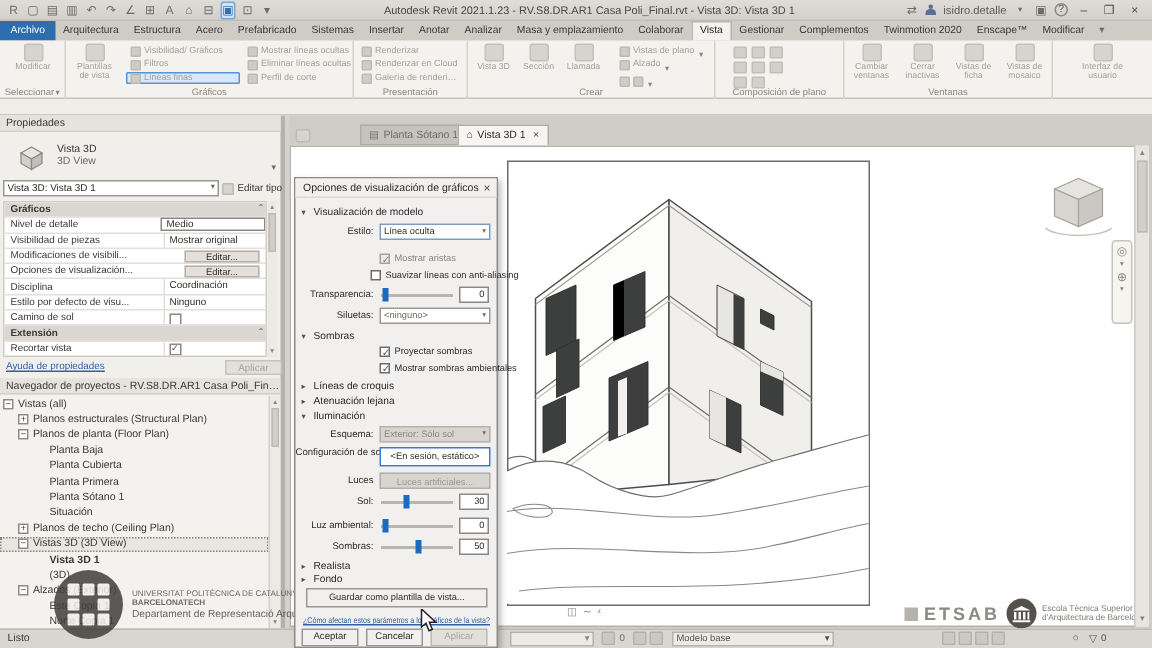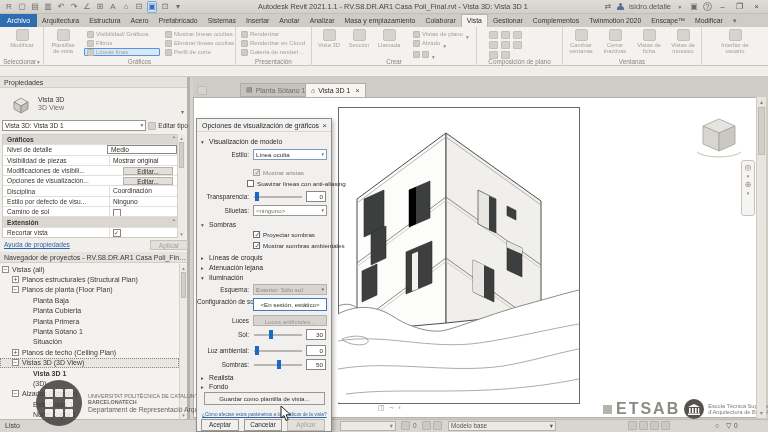--- a/index.html
+++ b/index.html
@@ -106,21 +106,21 @@
   #vscroll .sa{height:10px;line-height:10px}
   #vscroll .sthumb{margin:0 1px;height:48px;background:#d2cec8;border:1px solid #bdb9b3}
 
   
   #navbar{position:absolute;left:741px;top:160px;width:14px;height:56px;background:#f6f4f1;border:1px solid #c6c2bc;border-radius:3px;display:flex;flex-direction:column;align-items:center;gap:2px;padding-top:2px;font-size:8px;color:#8a8681}
   #navbar .nchev{font-size:5px;line-height:4px}
 
   
   #etsab{position:absolute;left:602px;top:398px;display:flex;align-items:center;gap:4px;color:#8d8a85}
   #etsab .sq{width:9px;height:9px;background:#b5b1ab}
-  #etsab .acro{font-size:16px;font-weight:bold;letter-spacing:2px;color:#8d8a85}
+  #etsab .acro{font-size:12px;font-weight:bold;letter-spacing:2px;color:#8d8a85}
   #etsab .circ{width:20px;height:20px;border-radius:50%;background:#55524e;display:flex;align-items:center;justify-content:center}
   #etsab .etxt{font-size:5.6px;line-height:6.5px;color:#7e7b76;white-space:nowrap}
   #watermark{position:absolute;left:36px;top:380px;display:flex;align-items:center;gap:6px;opacity:.85;pointer-events:none}
   #wmcircle{width:46px;height:46px;border-radius:50%;background:#413f3c;display:grid;grid-template-columns:repeat(3,8px);grid-auto-rows:8px;gap:2px;align-content:center;justify-content:center}
   #wmcircle span{background:#f1efec;border-radius:1px}
   #wmcircle span.dark{background:#413f3c}
   #wmtext{font-size:5.4px;line-height:6.2px;color:#55524e;white-space:nowrap}
   #wmtext .dept{font-size:6.8px;margin-top:2px;color:#4a4744}
 
   
@@ -172,21 +172,21 @@
       <span class="qic">↷</span>
       <span class="qic">∠</span>
       <span class="qic">⊞</span>
       <span class="qic">A</span>
       <span class="qic">⌂</span>
       <span class="qic">⊟</span>
       <span class="qic hl">▣</span>
       <span class="qic">⊡</span>
       <span class="qic">▾</span>
     </div>
-  <div id="title-center">Autodesk Revit 2021.1.1 - RV.S8.DR.AR1 Casa Poli_Final.rvt - Vista 3D: Vista 3D 1</div>
+  <div id="title-center">Autodesk Revit 2021.1.23 - RV.S8.DR.AR1 Casa Poli_Final.rvt - Vista 3D: Vista 3D 1</div>
   <div id="tb-right">
     <span class="qic">⇄</span>
     <span class="personicon"></span>
     <span>isidro.detalle</span>
     <span class="qic" style="font-size:5.5px">▾</span>
     <span class="qic">▣</span>
     <span class="helpcirc">?</span>
     <span class="winbtn">–</span>
     <span class="winbtn">❐</span>
     <span class="winbtn">×</span>

